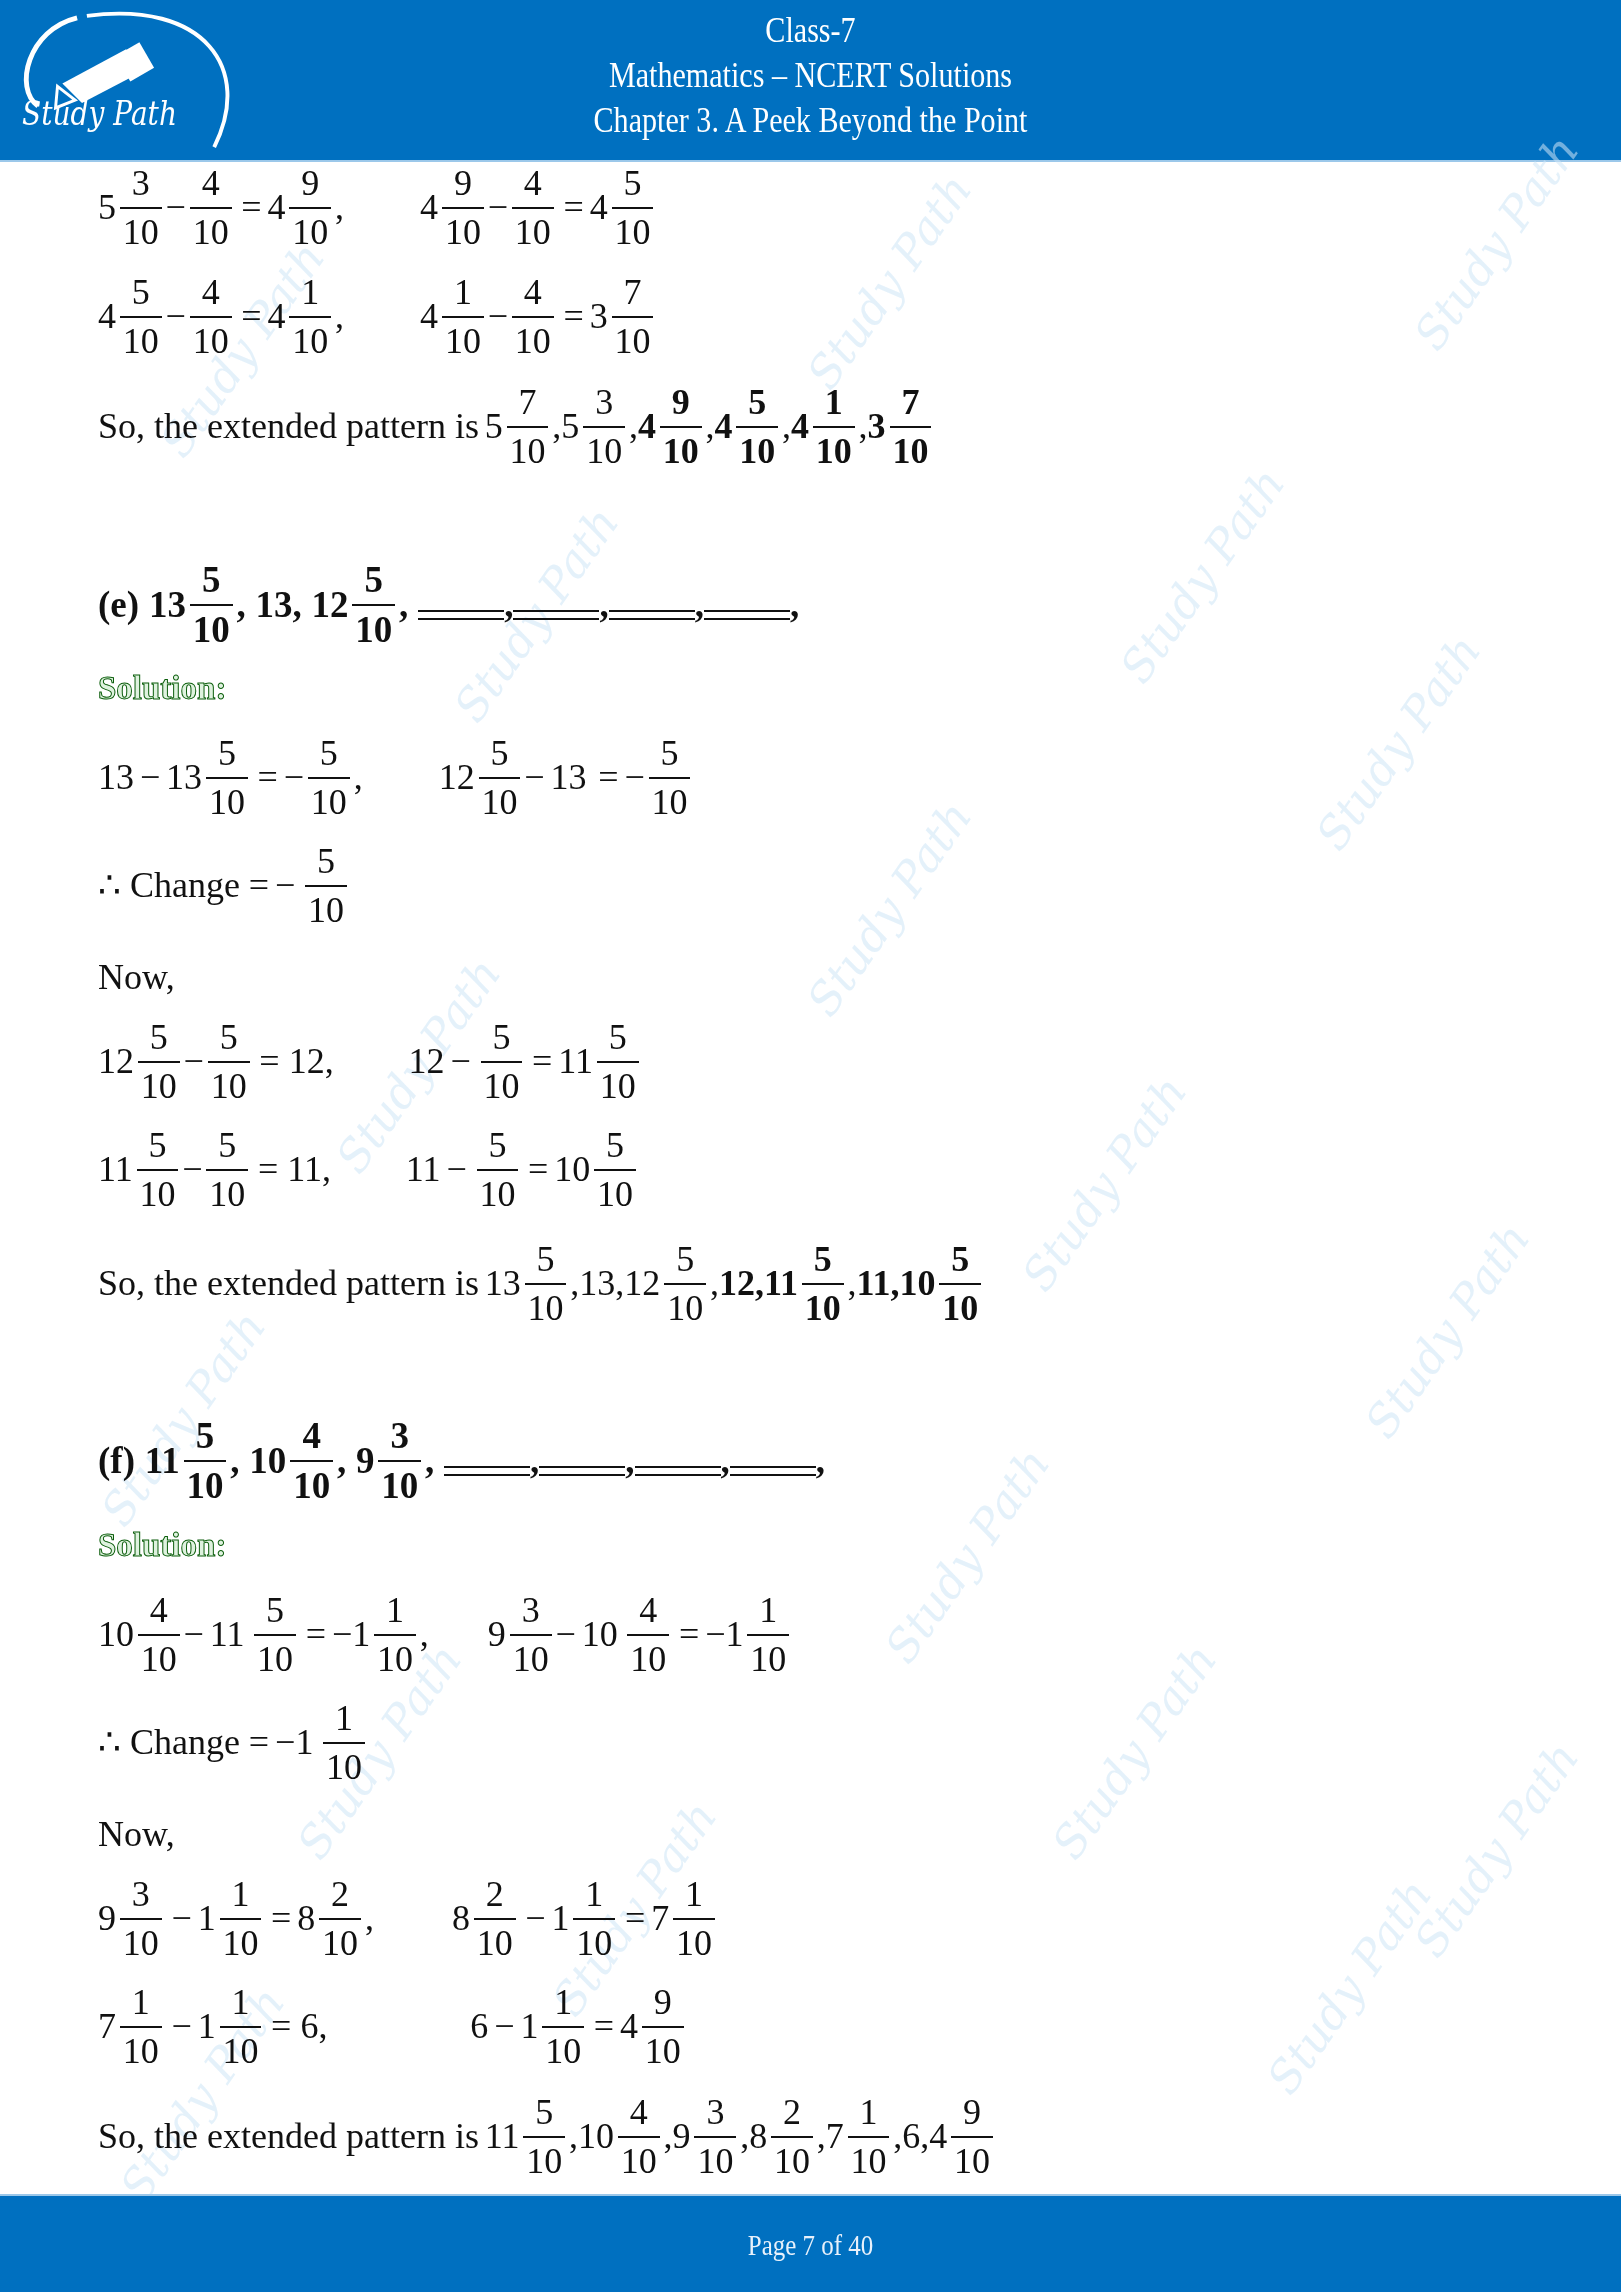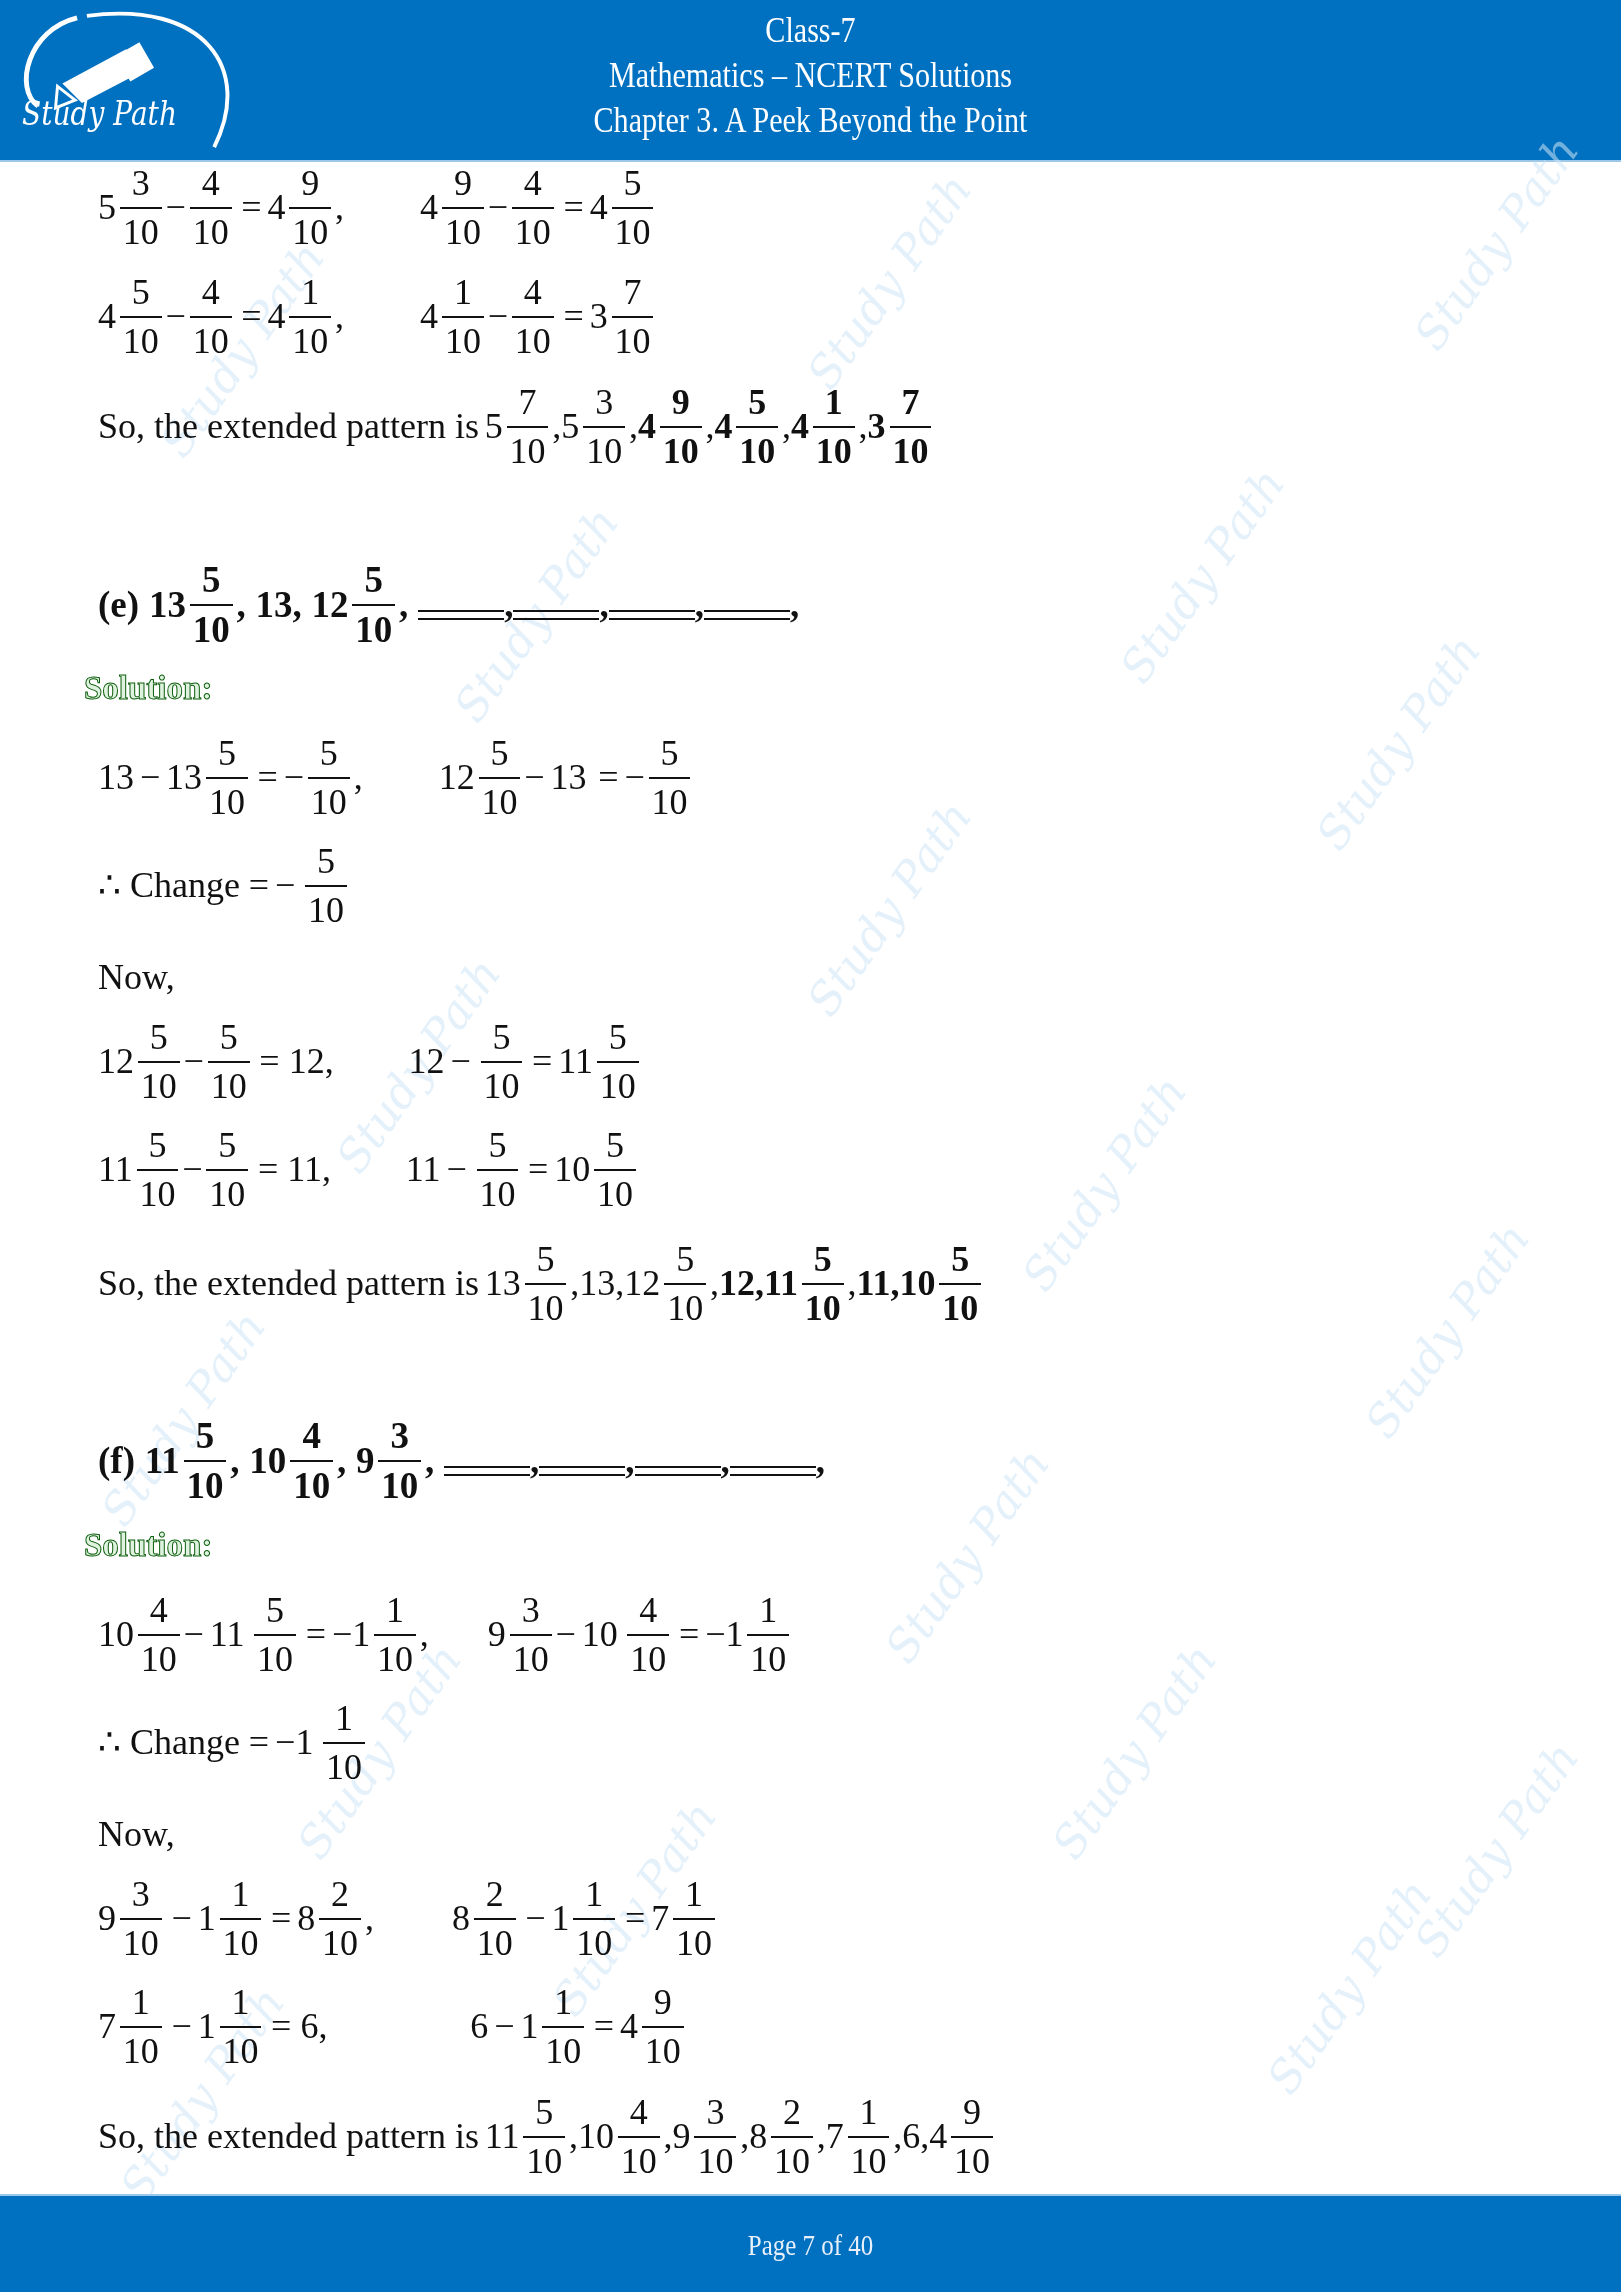--- a/index.html
+++ b/index.html
@@ -50,21 +50,21 @@
   .frac .n { padding: 0 2.9px 5.9px; }
   .frac .d { border-top: 2.9px solid #111; padding: 4.9px 2.9px 0; }
   .b { font-weight: bold; }
   .sp { display: inline-block; }
   .q { font-weight: bold; font-size: 37px; }
   .blank {
     display: inline-block; width: 86px; height: 5.9px; border-top: 2px solid #111;
     border-bottom: 2px solid #111; margin: 21.6px 0 0 0; vertical-align: middle;
   }
   .solution {
-    position: absolute; left: 84px; color: #2a8a2a; font-size: 33px;
+    position: absolute; left: 98px; color: #2a8a2a; font-size: 33px;
     font-weight: bold; -webkit-text-stroke: 1px #0c5e0c; color: #dff2df;
   }
   .text { padding: 0 5.9px; }
 </style>
 </head>
 <body>
 
 <div class="header">
   <svg class="logo" viewBox="0 0 225 145">
     <path d="M60 8 C 10 20, -5 80, 20 98" fill="none" stroke="#fff" stroke-width="5"></path>

